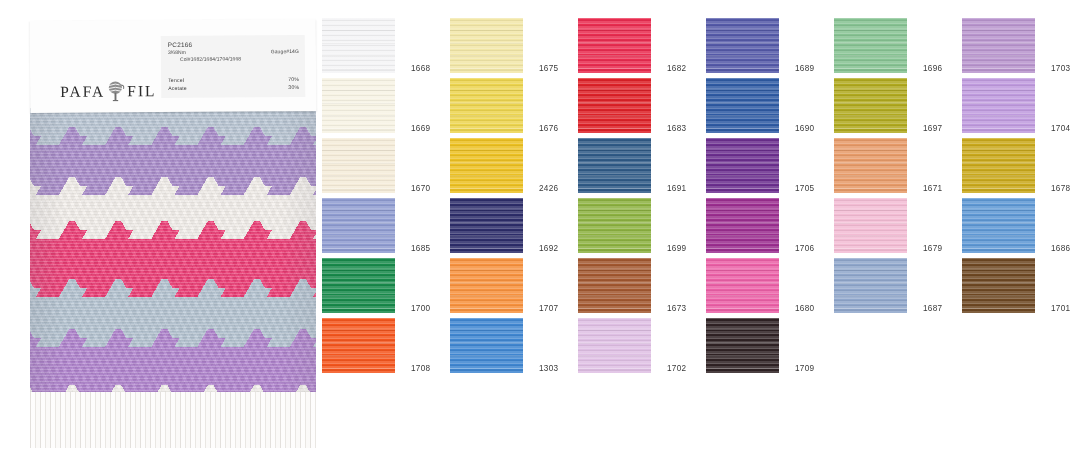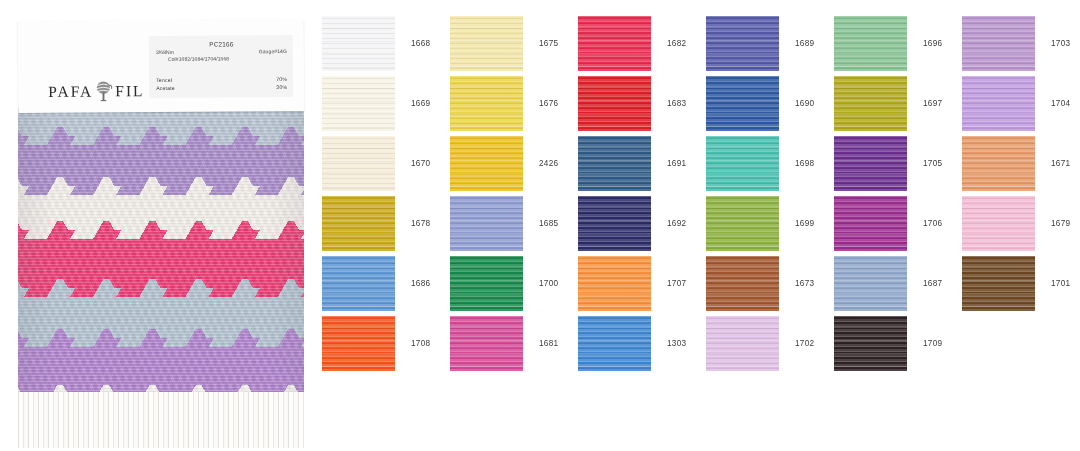--- a/index.html
+++ b/index.html
@@ -19,25 +19,24 @@
   #page {
     position: relative;
     width: 1080px;
     height: 451px;
     background: #ffffff;
   }
 
   
   #swatch-card {
     position: absolute;
-    left: 8px;
+    left: 20px;
     top: 4px;
     width: 296px;
     height: 444px;
-    text-align: center;
   }
 
   
   #card-header {
     position: absolute;
     left: 10px;
     top: 16px;
     width: 286px;
     height: 92px;
     background: #fdfdfd;
@@ -193,21 +192,21 @@
     display: grid;
     grid-template-columns: repeat(6, 128px);
     grid-template-rows: repeat(7, 60px);
     column-gap: 0px;
     row-gap: 0px;
     padding-top: 13px;
     box-sizing: border-box;
   }
   .swatch-cell {
     display: flex;
-    align-items: center;
+    align-items: flex-end;
     gap: 0px;
   }
   .swatch-chip {
     width: 73px;
     height: 55px;
     position: relative;
     overflow: hidden;
     flex: 0 0 auto;
   }
   .swatch-chip .fibre {
@@ -422,27 +421,20 @@
         <div class="swatch-code">2426</div>
       </div>
       <div class="swatch-cell">
         <div class="swatch-chip" style="background: rgb(47, 90, 134);">
           <div class="fibre"></div>
           <div class="fibre2"></div>
         </div>
         <div class="swatch-code">1691</div>
       </div>
       <div class="swatch-cell">
-        <div class="swatch-chip" style="background: rgb(72, 191, 174);">
-          <div class="fibre"></div>
-          <div class="fibre2"></div>
-        </div>
-        <div class="swatch-code">1698</div>
-      </div>
-      <div class="swatch-cell">
         <div class="swatch-chip" style="background: rgb(107, 46, 142);">
           <div class="fibre"></div>
           <div class="fibre2"></div>
         </div>
         <div class="swatch-code">1705</div>
       </div>
       <div class="swatch-cell">
         <div class="swatch-chip" style="background: rgb(231, 154, 104);">
           <div class="fibre"></div>
           <div class="fibre2"></div>
@@ -513,20 +505,27 @@
         <div class="swatch-code">1707</div>
       </div>
       <div class="swatch-cell">
         <div class="swatch-chip" style="background: rgb(162, 87, 47);">
           <div class="fibre"></div>
           <div class="fibre2"></div>
         </div>
         <div class="swatch-code">1673</div>
       </div>
       <div class="swatch-cell">
+        <div class="swatch-chip" style="background: rgb(235, 95, 166);">
+          <div class="fibre"></div>
+          <div class="fibre2"></div>
+        </div>
+        <div class="swatch-code">1680</div>
+      </div>
+      <div class="swatch-cell">
         <div class="swatch-chip" style="background: rgb(143, 166, 203);">
           <div class="fibre"></div>
           <div class="fibre2"></div>
         </div>
         <div class="swatch-code">1687</div>
       </div>
       <div class="swatch-cell">
         <div class="swatch-chip" style="background: rgb(109, 71, 34);">
           <div class="fibre"></div>
           <div class="fibre2"></div>
@@ -534,27 +533,20 @@
         <div class="swatch-code">1701</div>
       </div>
       <div class="swatch-cell">
         <div class="swatch-chip" style="background: rgb(244, 85, 29);">
           <div class="fibre"></div>
           <div class="fibre2"></div>
         </div>
         <div class="swatch-code">1708</div>
       </div>
       <div class="swatch-cell">
-        <div class="swatch-chip" style="background: rgb(212, 74, 150);">
-          <div class="fibre"></div>
-          <div class="fibre2"></div>
-        </div>
-        <div class="swatch-code">1681</div>
-      </div>
-      <div class="swatch-cell">
         <div class="swatch-chip" style="background: rgb(63, 134, 209);">
           <div class="fibre"></div>
           <div class="fibre2"></div>
         </div>
         <div class="swatch-code">1303</div>
       </div>
       <div class="swatch-cell">
         <div class="swatch-chip" style="background: rgb(223, 191, 228);">
           <div class="fibre"></div>
           <div class="fibre2"></div>

